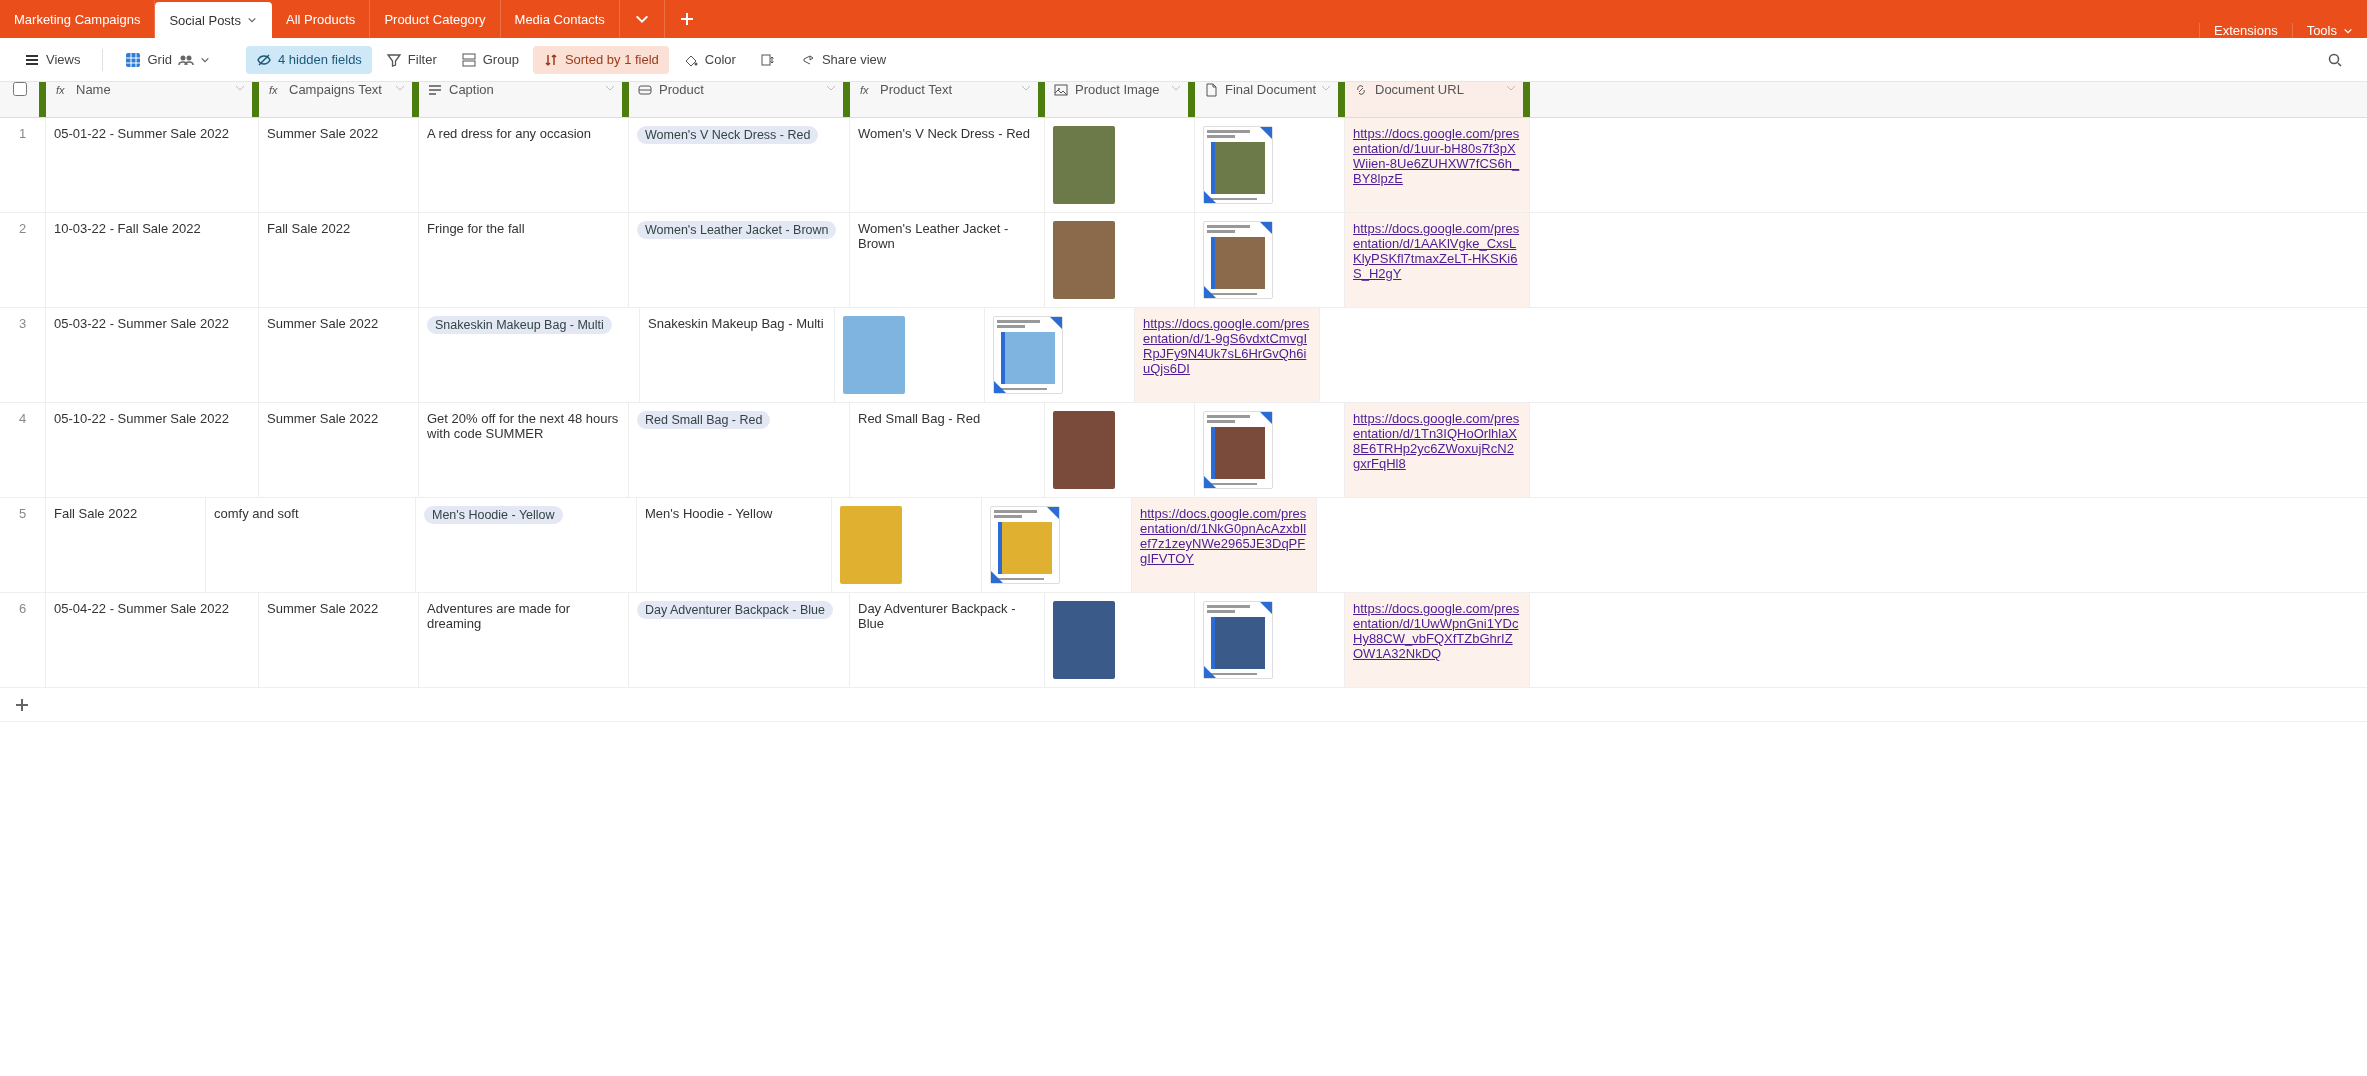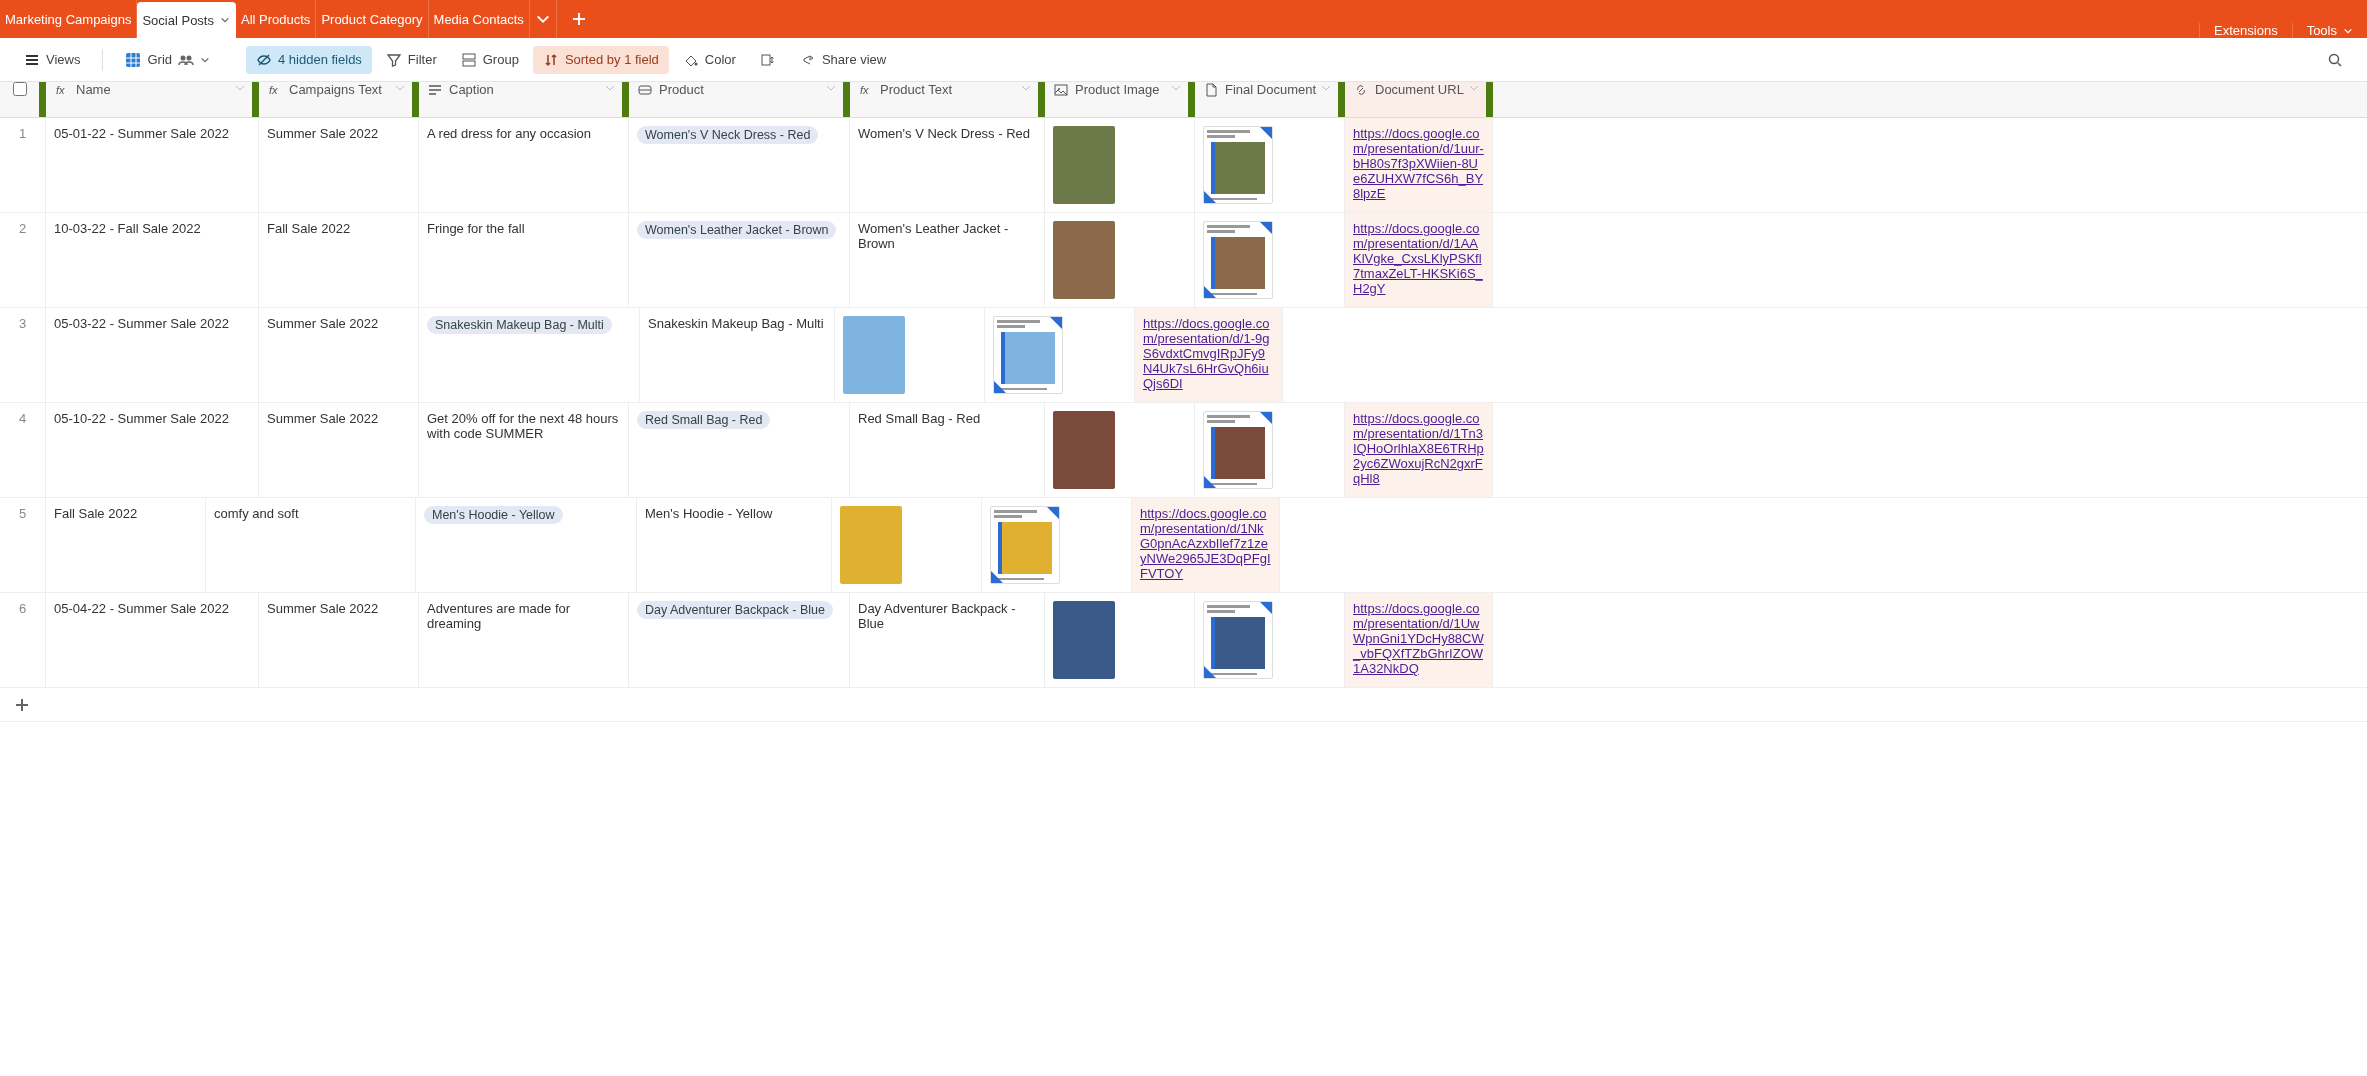--- a/index.html
+++ b/index.html
@@ -1,21 +1,21 @@
 <!DOCTYPE html>
 <html><head>
 <meta charset="utf-8">
 <style>
   * { box-sizing: border-box; margin: 0; padding: 0; }
   body { font-family: -apple-system, BlinkMacSystemFont, "Segoe UI", Helvetica, Arial, sans-serif; font-size: 13px; color: #333; background: #fff; }
 
   
   .tabbar { display: flex; align-items: stretch; background: #e94e1b; color: #fff; height: 38px; }
   .tabs-left { display: flex; align-items: stretch; flex: 1; }
-  .tab { display: flex; align-items: center; gap: 6px; padding: 0 5px; font-size: 13px; cursor: pointer; border-right: 1px solid rgba(255,255,255,0.2); }
+  .tab { display: flex; align-items: center; gap: 6px; padding: 0 14px; font-size: 13px; cursor: pointer; border-right: 1px solid rgba(255,255,255,0.2); }
   .tab.active { background: #fff; color: #333; border-radius: 4px 4px 0 0; margin-top: 2px; }
   .tab .chev { width: 10px; height: 10px; display: inline-block; }
   .tab-add { display:flex; align-items:center; padding:0 14px; cursor:pointer; }
   .tabs-right { display: flex; align-items: flex-end; margin-left: auto; }
   .right-btn { display:flex; align-items:center; padding:0 14px; cursor:pointer; border-left: 1px solid rgba(255,255,255,0.2); }
 
   
   .toolbar { display: flex; align-items: center; height: 44px; padding: 4px 14px; border-bottom: 1px solid #e5e5e5; gap: 4px; }
   .tb-btn { display:flex; align-items:center; gap:6px; padding: 6px 10px; border-radius: 4px; cursor:pointer; color:#444; }
   .tb-sep { width:1px; height:22px; background:#e0e0e0; margin:0 8px; }
@@ -33,21 +33,21 @@
   .gh-rownum { width:46px; justify-content:center; }
   .gh-rownum input { width:14px; height:14px; }
 
   .col-name { width:213px; }
   .col-campaigns { width:160px; }
   .col-caption { width:210px; }
   .col-product { width:221px; }
   .col-product-text { width:195px; }
   .col-product-image { width:150px; }
   .col-final-doc { width:150px; }
-  .col-doc-url { width:148px; background:#fbeee9; }
+  .col-doc-url { width:185px; background:#fbeee9; }
 
   
   .grow { display:flex; border-bottom:1px solid #eee; }
   .gcell { padding:8px; border-right:1px solid #eee; font-size:13px; overflow:hidden; }
   .gcell.rownum { width:46px; text-align:center; color:#888; }
   .gcell .tag { display:inline-block; background:#e3e8f4; color:#344; padding:2px 8px; border-radius:10px; font-size:12.5px; }
   .thumb { width:62px; height:78px; background:#ccc; border-radius:2px; display:block; }
   .doc-thumb { width:70px; height:78px; background:#fff; border:1px solid #ddd; border-radius:2px; position:relative; padding:3px; display:flex; flex-direction:column; gap:2px; }
   .doc-thumb .corner { position:absolute; top:0; right:0; width:0; height:0; border-left:12px solid transparent; border-top:12px solid #2b6cd4; }
   .doc-thumb .corner2 { position:absolute; bottom:0; left:0; width:0; height:0; border-right:12px solid transparent; border-bottom:12px solid #2b6cd4; }

